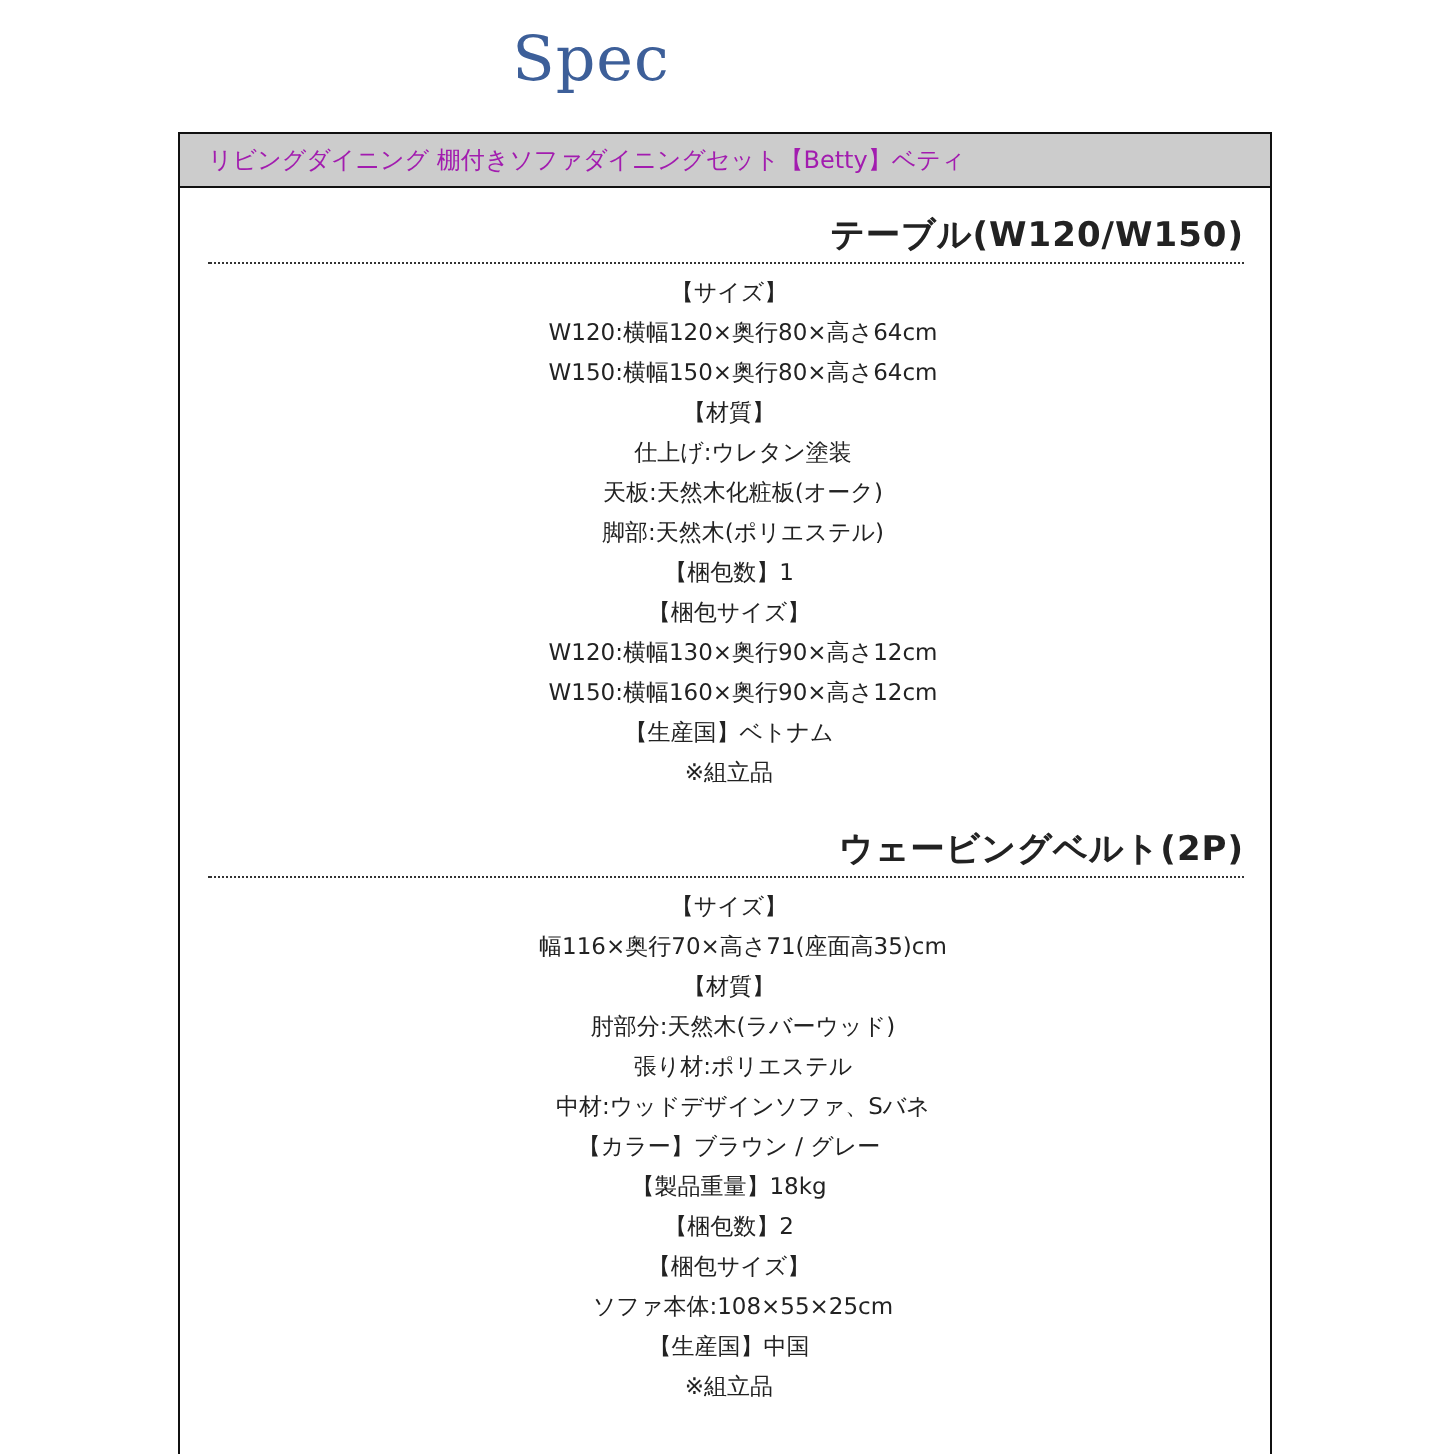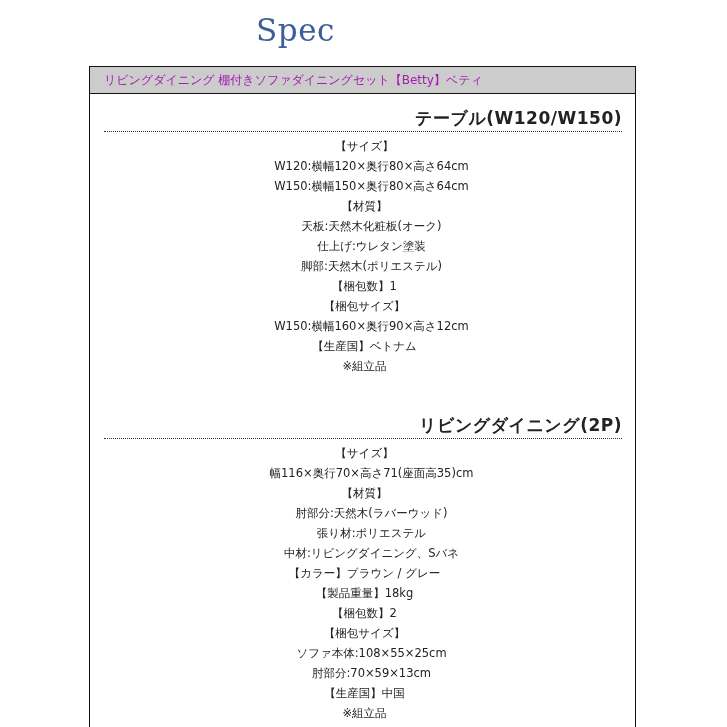--- a/index.html
+++ b/index.html
@@ -37,43 +37,43 @@
 <div class="spec-box">
   <div class="box-header">リビングダイニング 棚付きソファダイニングセット【Betty】ベティ</div>
 
   <div class="section" style="top:38px;">
     <div class="section-title">テーブル(W120/W150)</div>
     <div class="rows">
         <div class="row">【サイズ】</div>
         <div class="row indent">W120:横幅120×奥行80×高さ64cm</div>
         <div class="row indent">W150:横幅150×奥行80×高さ64cm</div>
         <div class="row">【材質】</div>
+        <div class="row indent">仕上げ:ウレタン塗装</div>
         <div class="row indent">天板:天然木化粧板(オーク)</div>
-        <div class="row indent">仕上げ:ウレタン塗装</div>
         <div class="row indent">脚部:天然木(ポリエステル)</div>
         <div class="row">【梱包数】1</div>
         <div class="row">【梱包サイズ】</div>
+        <div class="row indent">W120:横幅130×奥行90×高さ12cm</div>
         <div class="row indent">W150:横幅160×奥行90×高さ12cm</div>
         <div class="row">【生産国】ベトナム</div>
         <div class="row">※組立品</div>
       </div>
   </div>
 
   <div class="section" style="top:345px;">
-    <div class="section-title">リビングダイニング(2P)</div>
+    <div class="section-title">ウェービングベルト(2P)</div>
     <div class="rows">
         <div class="row">【サイズ】</div>
         <div class="row indent">幅116×奥行70×高さ71(座面高35)cm</div>
         <div class="row">【材質】</div>
         <div class="row indent">肘部分:天然木(ラバーウッド)</div>
         <div class="row indent">張り材:ポリエステル</div>
-        <div class="row indent">中材:リビングダイニング、Sバネ</div>
+        <div class="row indent">中材:ウッドデザインソファ、Sバネ</div>
         <div class="row">【カラー】ブラウン / グレー</div>
         <div class="row">【製品重量】18kg</div>
         <div class="row">【梱包数】2</div>
         <div class="row">【梱包サイズ】</div>
         <div class="row indent">ソファ本体:108×55×25cm</div>
-        <div class="row indent">肘部分:70×59×13cm</div>
         <div class="row">【生産国】中国</div>
         <div class="row">※組立品</div>
       </div>
   </div>
 </div>
 
 </body></html>

